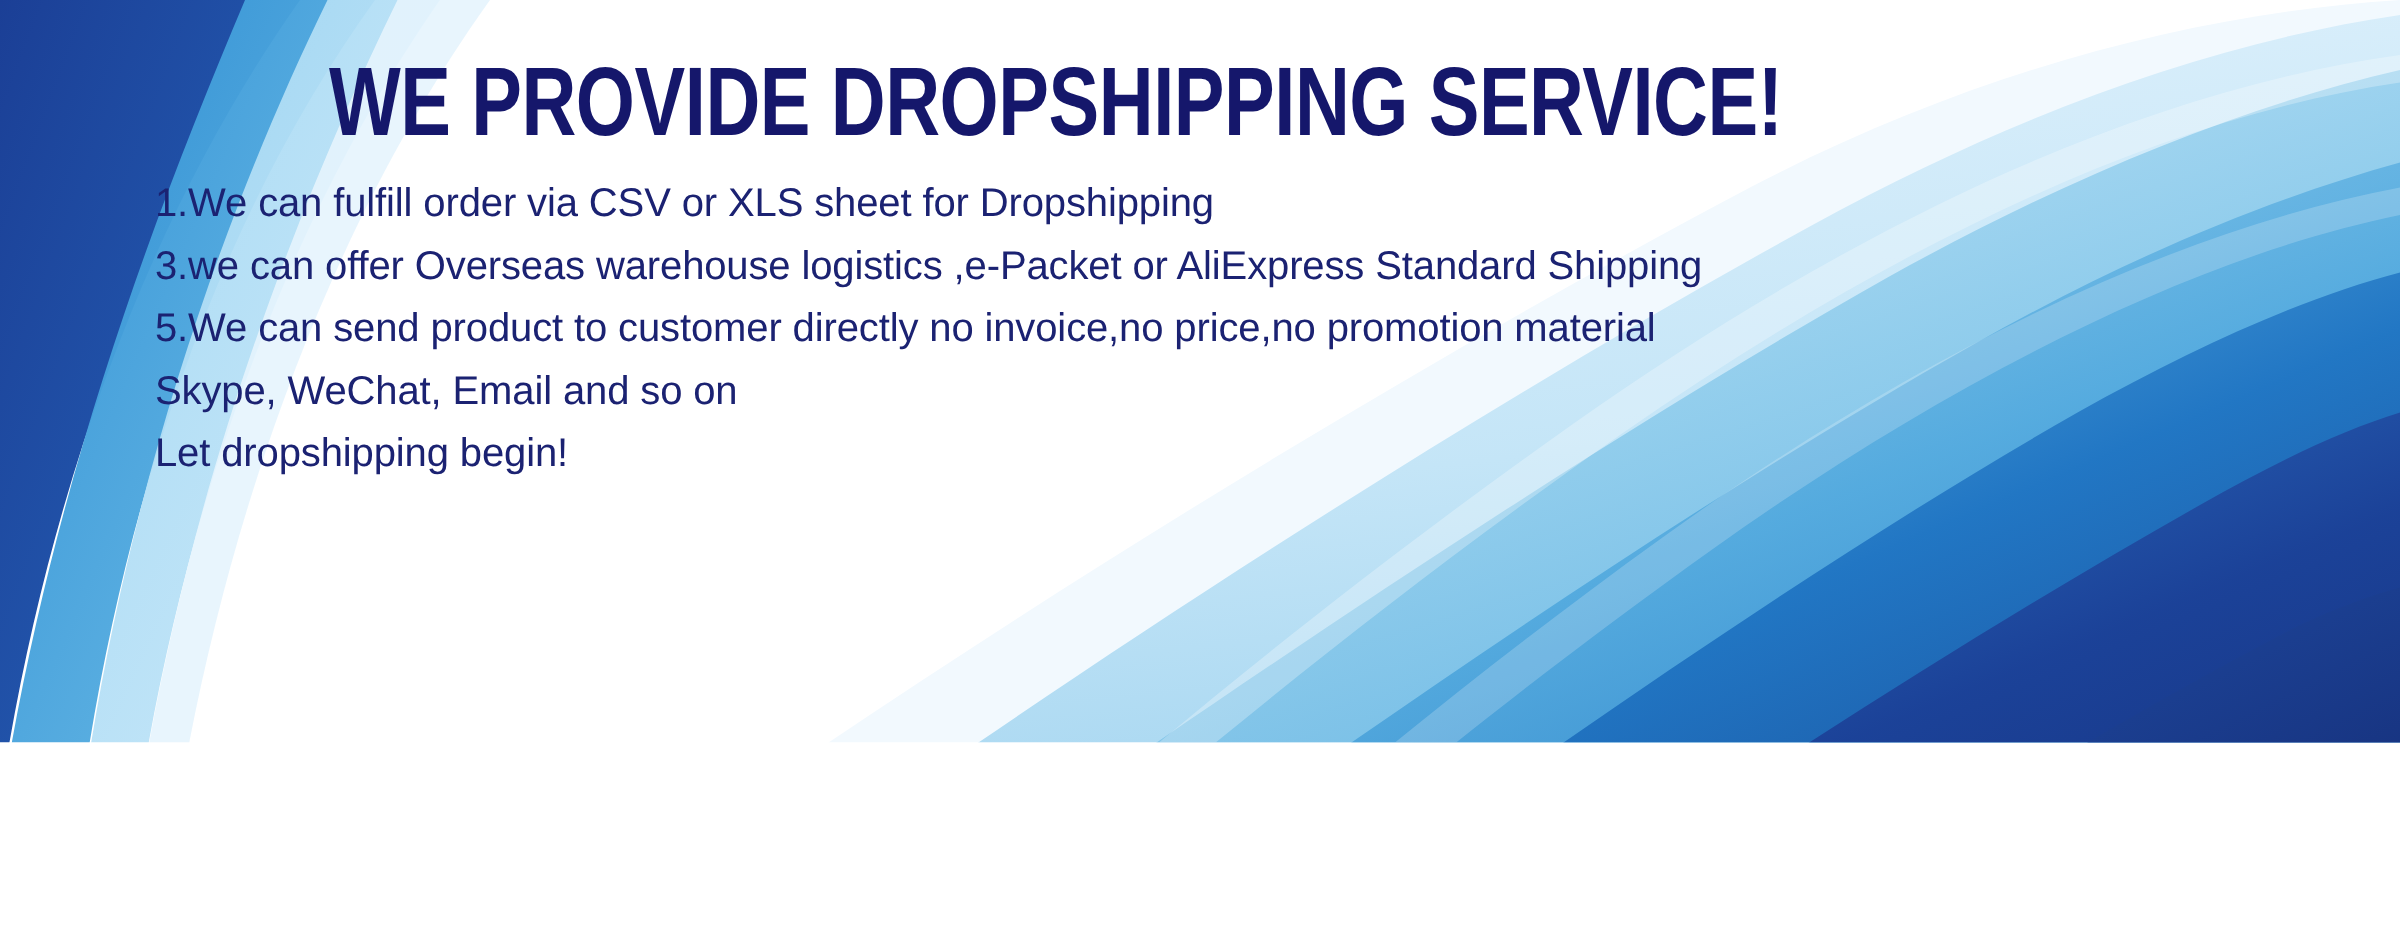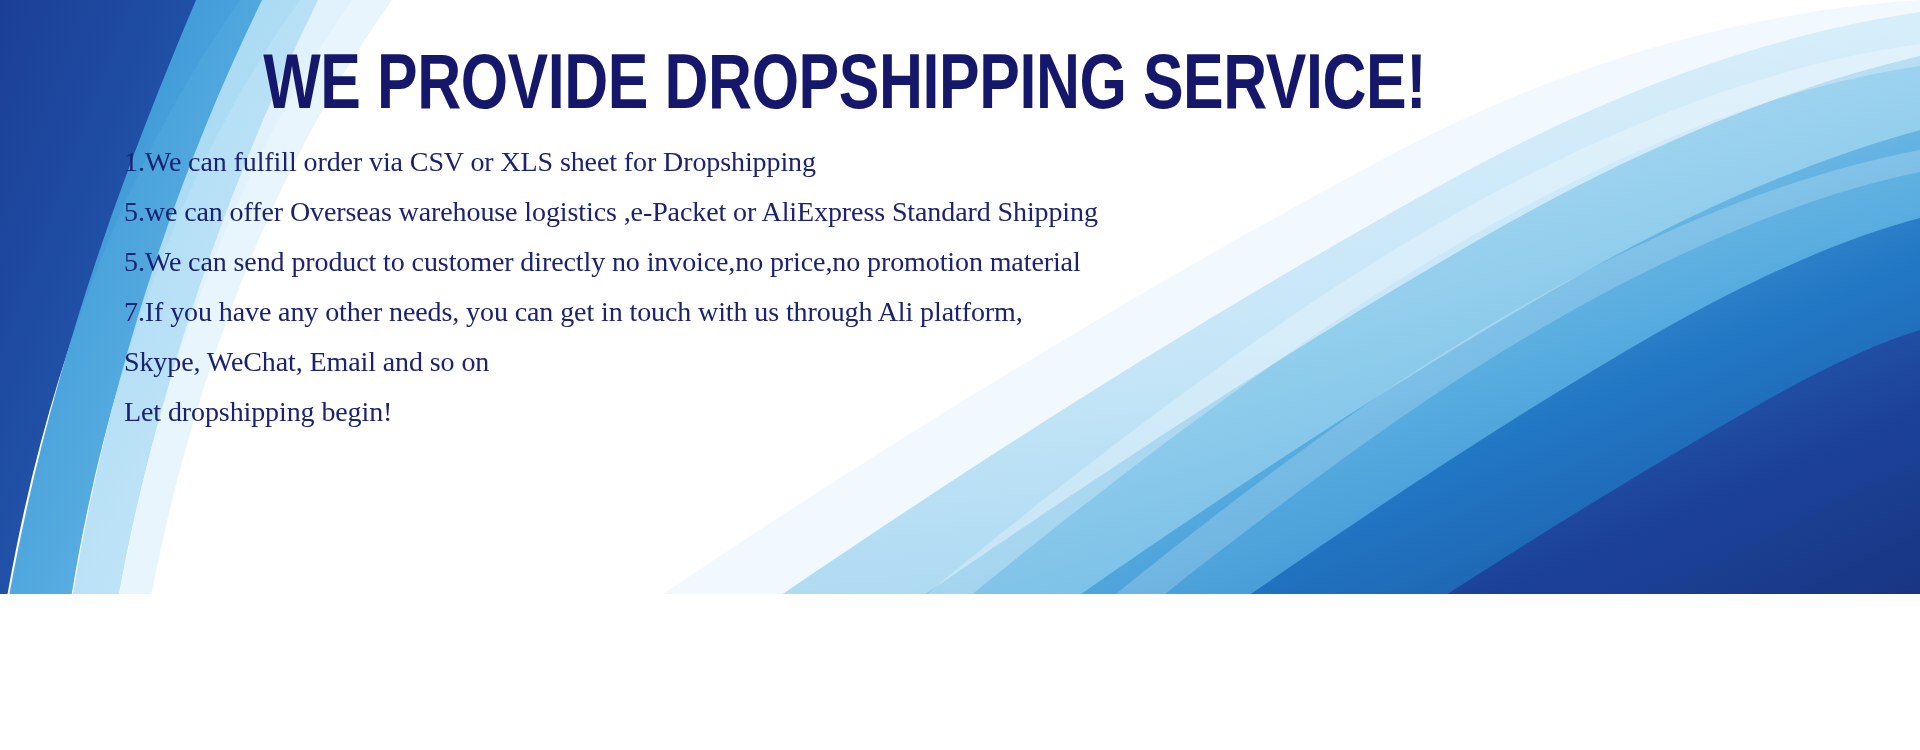--- a/index.html
+++ b/index.html
@@ -51,22 +51,22 @@
   }
 
   .bullets {
     position: absolute;
     left: 124px;
     top: 137px;
     width: 1300px;
   }
 
   .bullet-line {
-    font-family: Liberation Serif, serif;
-    font-size: 28px;
+    font-family: Liberation Sans, sans-serif;
+    font-size: 32px;
     line-height: 50px;
     color: #1b2272;
     white-space: nowrap;
     letter-spacing: -0.1px;
   }
 </style>
 </head>
 <body>
 
 <div id="stage">
@@ -133,21 +133,20 @@
     <path d="M1920,44 C1700,74 1470,190 1260,338 C1090,458 940,580 820,686 L862,686 C985,582 1130,464 1296,348 C1500,206 1716,96 1920,66 Z" fill="#ffffff" opacity="0.28"></path>
     <path d="M1920,150 C1720,188 1510,300 1330,430 C1180,538 1050,646 952,734 L996,734 C1098,646 1226,542 1372,438 C1546,314 1744,208 1920,172 Z" fill="#ffffff" opacity="0.20"></path>
   </svg>
 
   <div class="content">
 
     <div class="headline">WE PROVIDE DROPSHIPPING SERVICE!</div>
 
     <div class="bullets">
       <div class="bullet-line">1.We can fulfill order via CSV or XLS sheet for Dropshipping</div>
-      <div class="bullet-line">5.we can offer Overseas warehouse logistics ,e-Packet or AliExpress Standard Shipping</div>
+      <div class="bullet-line">3.we can offer Overseas warehouse logistics ,e-Packet or AliExpress Standard Shipping</div>
       <div class="bullet-line">5.We can send product to customer directly no invoice,no price,no promotion material</div>
-      <div class="bullet-line">7.If you have any other needs, you can get in touch with us through Ali platform,</div>
       <div class="bullet-line">Skype, WeChat, Email and so on</div>
       <div class="bullet-line">Let dropshipping begin!</div>
     </div>
 
   </div>
 </div>
 
 </body></html>

